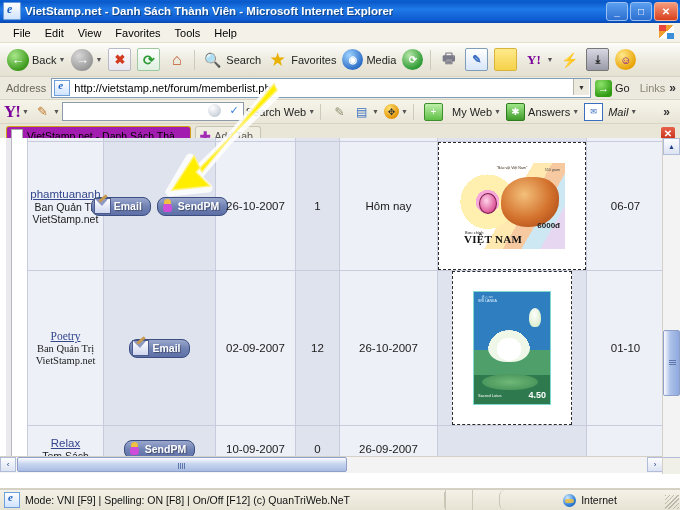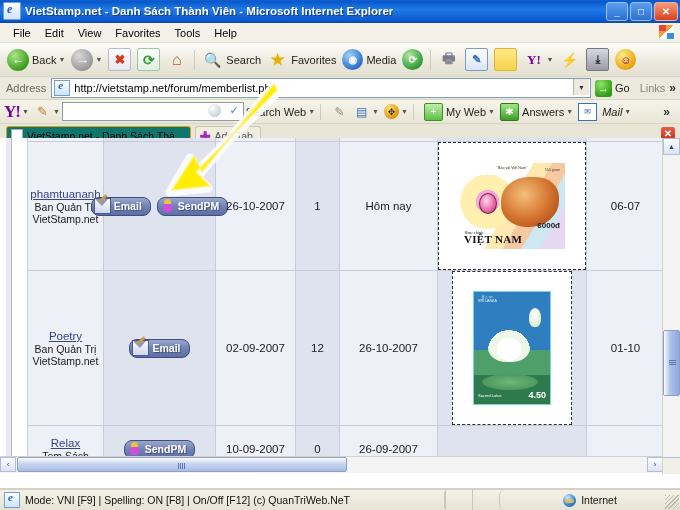--- a/index.html
+++ b/index.html
@@ -111,21 +111,21 @@
   .ylbl{font-size:11px;color:#222;}
   .yicon{width:17px;height:16px;display:flex;align-items:center;justify-content:center;margin-left:5px;}
   .ysep{width:1px;height:16px;background:#cfcbbb;margin:0 5px;}
 
   
   .tabstrip{
     height:21px;background:#e9e6d8;display:flex;align-items:flex-end;
     padding-left:6px;position:relative;border-bottom:1px solid #8d8a7b;
   }
   .tab{
-    height:18px;background:#0f766e;border:1px solid #d4a017;border-bottom:none;
+    height:18px;background:#a21caf;border:1px solid #d4a017;border-bottom:none;
     border-top-left-radius:3px;border-top-right-radius:3px;
     display:flex;align-items:center;padding:0 6px 0 4px;
     box-shadow:inset 0 -2px 0 #e8a317;
   }
   .tab .pg{width:10px;height:12px;background:#fff;border:1px solid #aaa;margin-right:4px;}
   .tab .lbl{font-size:10.5px;color:#000;white-space:nowrap;}
   .addtab{
     height:18px;background:#efece0;border:1px solid #c9c5b5;border-bottom:none;
     border-top-left-radius:3px;border-top-right-radius:3px;
     display:flex;align-items:center;padding:0 7px 0 4px;margin-left:4px;
@@ -395,21 +395,21 @@
     <span class="ylbl">Search Web</span>
     <span class="tb-arrow">▼</span>
     <span class="ysep"></span>
     <span class="yicon" style="color:#8a8a6a;font-size:12px;">✎</span>
     <span class="yicon" style="color:#3a6fc0;font-size:12px;">▤</span>
     <span class="tb-arrow">▼</span>
     <span class="yicon" style="border-radius:50%;background:radial-gradient(circle at 35% 30%,#ffe070,#e09000 75%);color:#333;font-size:9px;width:15px;height:15px;">✥</span>
     <span class="tb-arrow">▼</span>
     <span class="ysep"></span>
     <span class="yicon" style="background:linear-gradient(to bottom,#bdf0a8,#5fbf45);border:1px solid #3f8f2f;border-radius:2px;color:#fff;font-size:10px;">+</span>
-    <span class="ylbl" style="margin-left:3px;">My Web</span>
+    <span class="ylbl" style="margin-left:9px;">My Web</span>
     <span class="tb-arrow">▼</span>
     <span class="yicon" style="background:linear-gradient(to bottom,#9fe888,#3f9b2a);border:1px solid #2f7a1c;border-radius:2px;color:#fff;font-size:10px;">✱</span>
     <span class="ylbl" style="margin-left:3px;">Answers</span>
     <span class="tb-arrow">▼</span>
     <span class="yicon" style="background:#fff;border:1px solid #3a6fc0;color:#3a6fc0;font-size:8px;">✉</span>
     <span class="ylbl" style="margin-left:5px;font-style:italic;">Mail</span>
     <span class="tb-arrow">▼</span>
     <span class="chev" style="position:absolute;right:6px;">»</span>
   </div>
 
@@ -475,21 +475,21 @@
                   <div class="t3">VIỆT NAM</div>
                   <div class="t4">6000đ</div>
                 </div>
               </div>
             </div>
           </td>
           <td class="c-extra">06-07</td>
         </tr>
 
         <tr>
-          <td class="c-user" style="height:135px;">
+          <td class="c-user" style="height:135px;font-family:Liberation Serif, serif;">
             <a class="uname">Poetry</a>
             <span class="urank">Ban Quản Trị</span>
             <span class="urank">VietStamp.net</span>
           </td>
           <td class="c-btns">
             <div class="btnrow">
               <div class="pillbtn">
                 <span class="gi env"></span>
                 <span>Email</span>
               </div>

